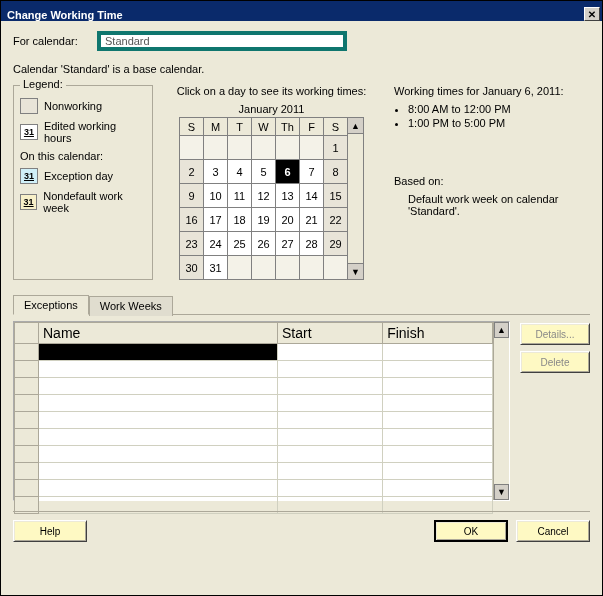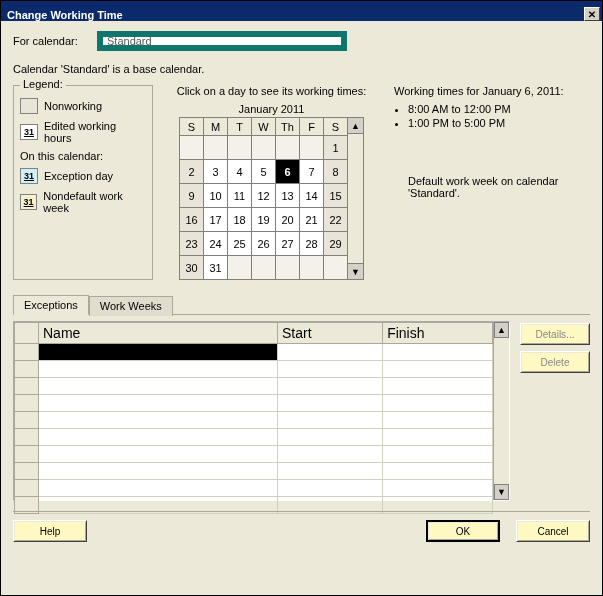--- a/index.html
+++ b/index.html
@@ -43,21 +43,21 @@
     height: calc(100% - 20px);
     display: flex;
     flex-direction: column;
     border-radius: 13px;
   }
   .row1 { display: flex; align-items: center; gap: 6px; margin-bottom: 12px; }
   .row1 label { width: 78px; }
   .combo {
     flex: 0 0 250px;
     height: 20px;
-    border: 6px solid #0f766e;
+    border: 4px solid #0f766e;
     background: #fff;
     display: flex;
     align-items: center;
     padding: 0 4px;
     color: #555;
   }
   .baseline { margin-bottom: 10px; }
   .midrow { display: flex; gap: 8px; }
   .legendbox {
     border: 1px solid #aca899;
@@ -184,21 +184,21 @@
     border-top-color:#fff; border-left-color:#fff;
     box-shadow: inset 1px 1px #ece9d8, inset -1px -1px #aca899;
     background: #fef9c3;
     display:flex; align-items:center; justify-content:center;
     cursor:pointer;
     font-size:10px;
   }
   .btn.disabled { color: #888; cursor:default;}
   .btn.default { border: 2px solid #000; }
   hr.sep { border:none; border-top:1px solid #aca899; margin: 10px 0 8px 0;}
-  .footer { display:flex; gap: 16px; align-items:center; }
+  .footer { display:flex; gap: 8px; align-items:center; }
   .footer .spacer { flex:1; }
   .footer .btn { width: 74px; }
 </style>
 </head>
 <body>
 
 <div class="titlebar">
   <span class="title">Change Working Time</span>
   <div class="close">
       <span>✕</span>
@@ -322,20 +322,21 @@
       </div>
     </div>
 
     <div class="rightcol">
       <div class="hdr">Working times for January 6, 2011:</div>
       <ul id="times-list">
           <li>8:00 AM to 12:00 PM</li>
           <li>1:00 PM to 5:00 PM</li>
         </ul>
       <div class="basedon">
+        <div>Based on:</div>
         <div class="b2">Default work week on calendar 'Standard'.</div>
       </div>
     </div>
   </div>
 
   <div class="tabs">
     <div class="tab active">Exceptions</div>
     <div class="tab inactive">Work Weeks</div>
   </div>
 

